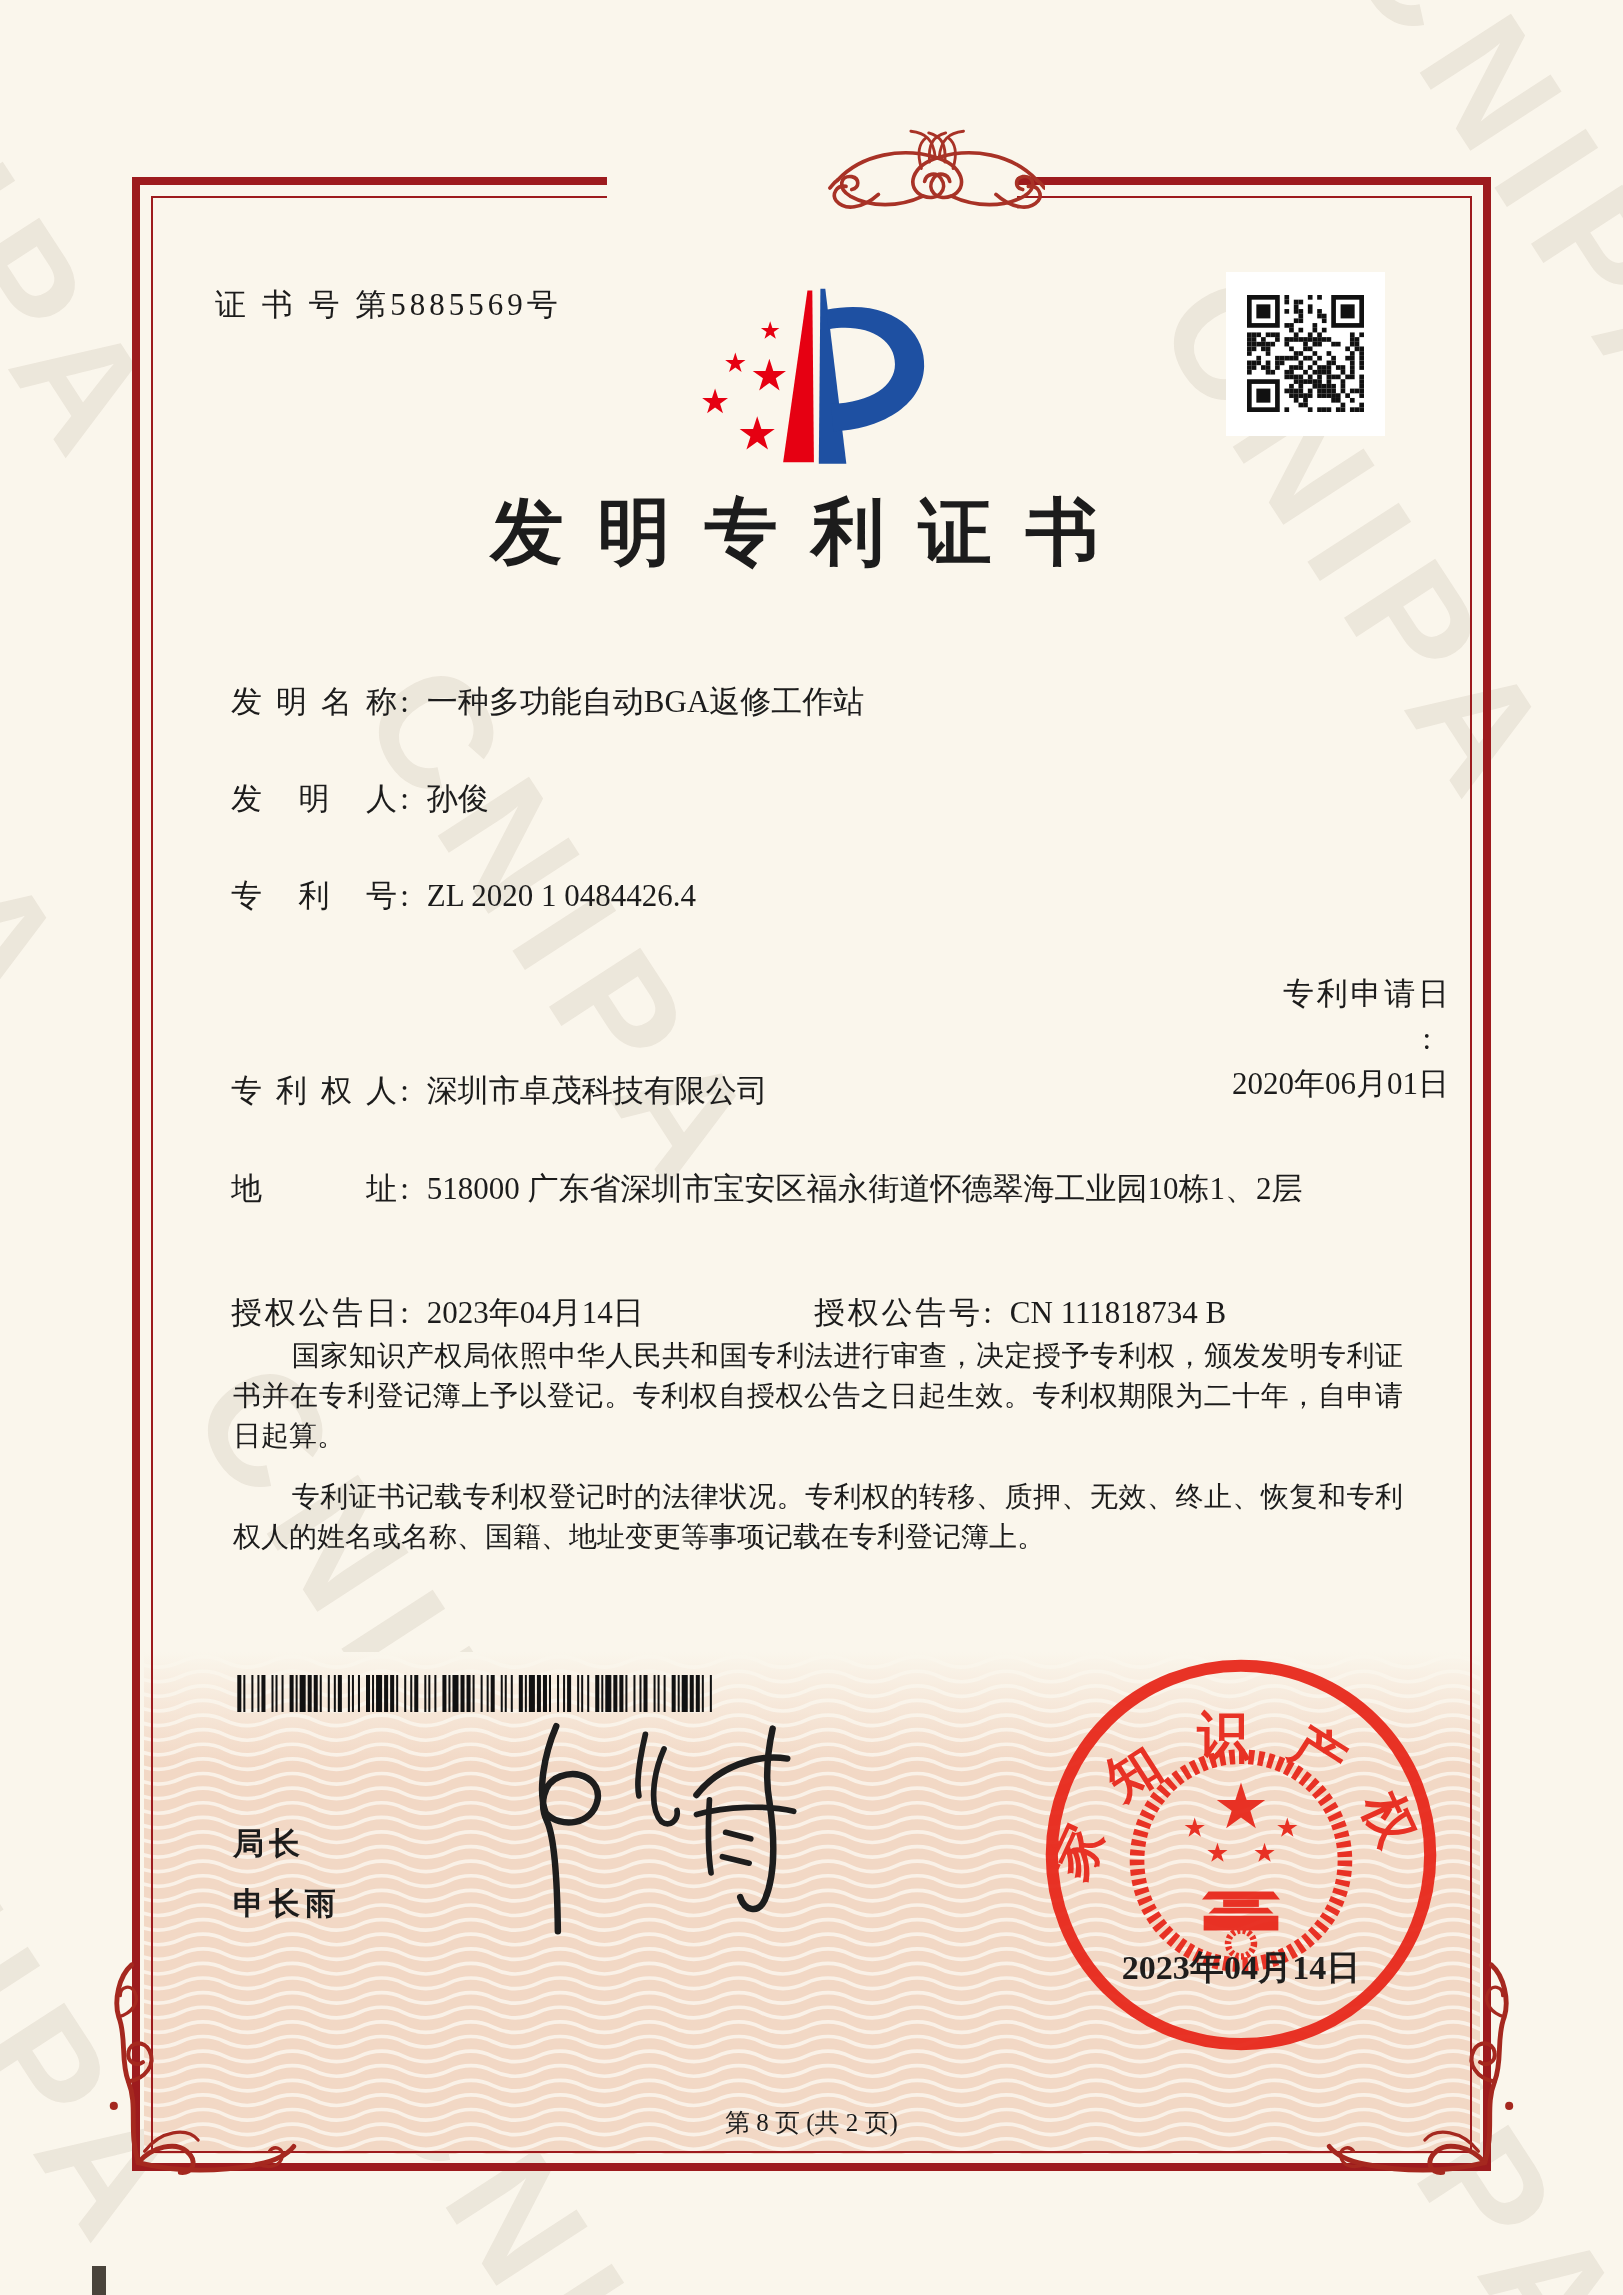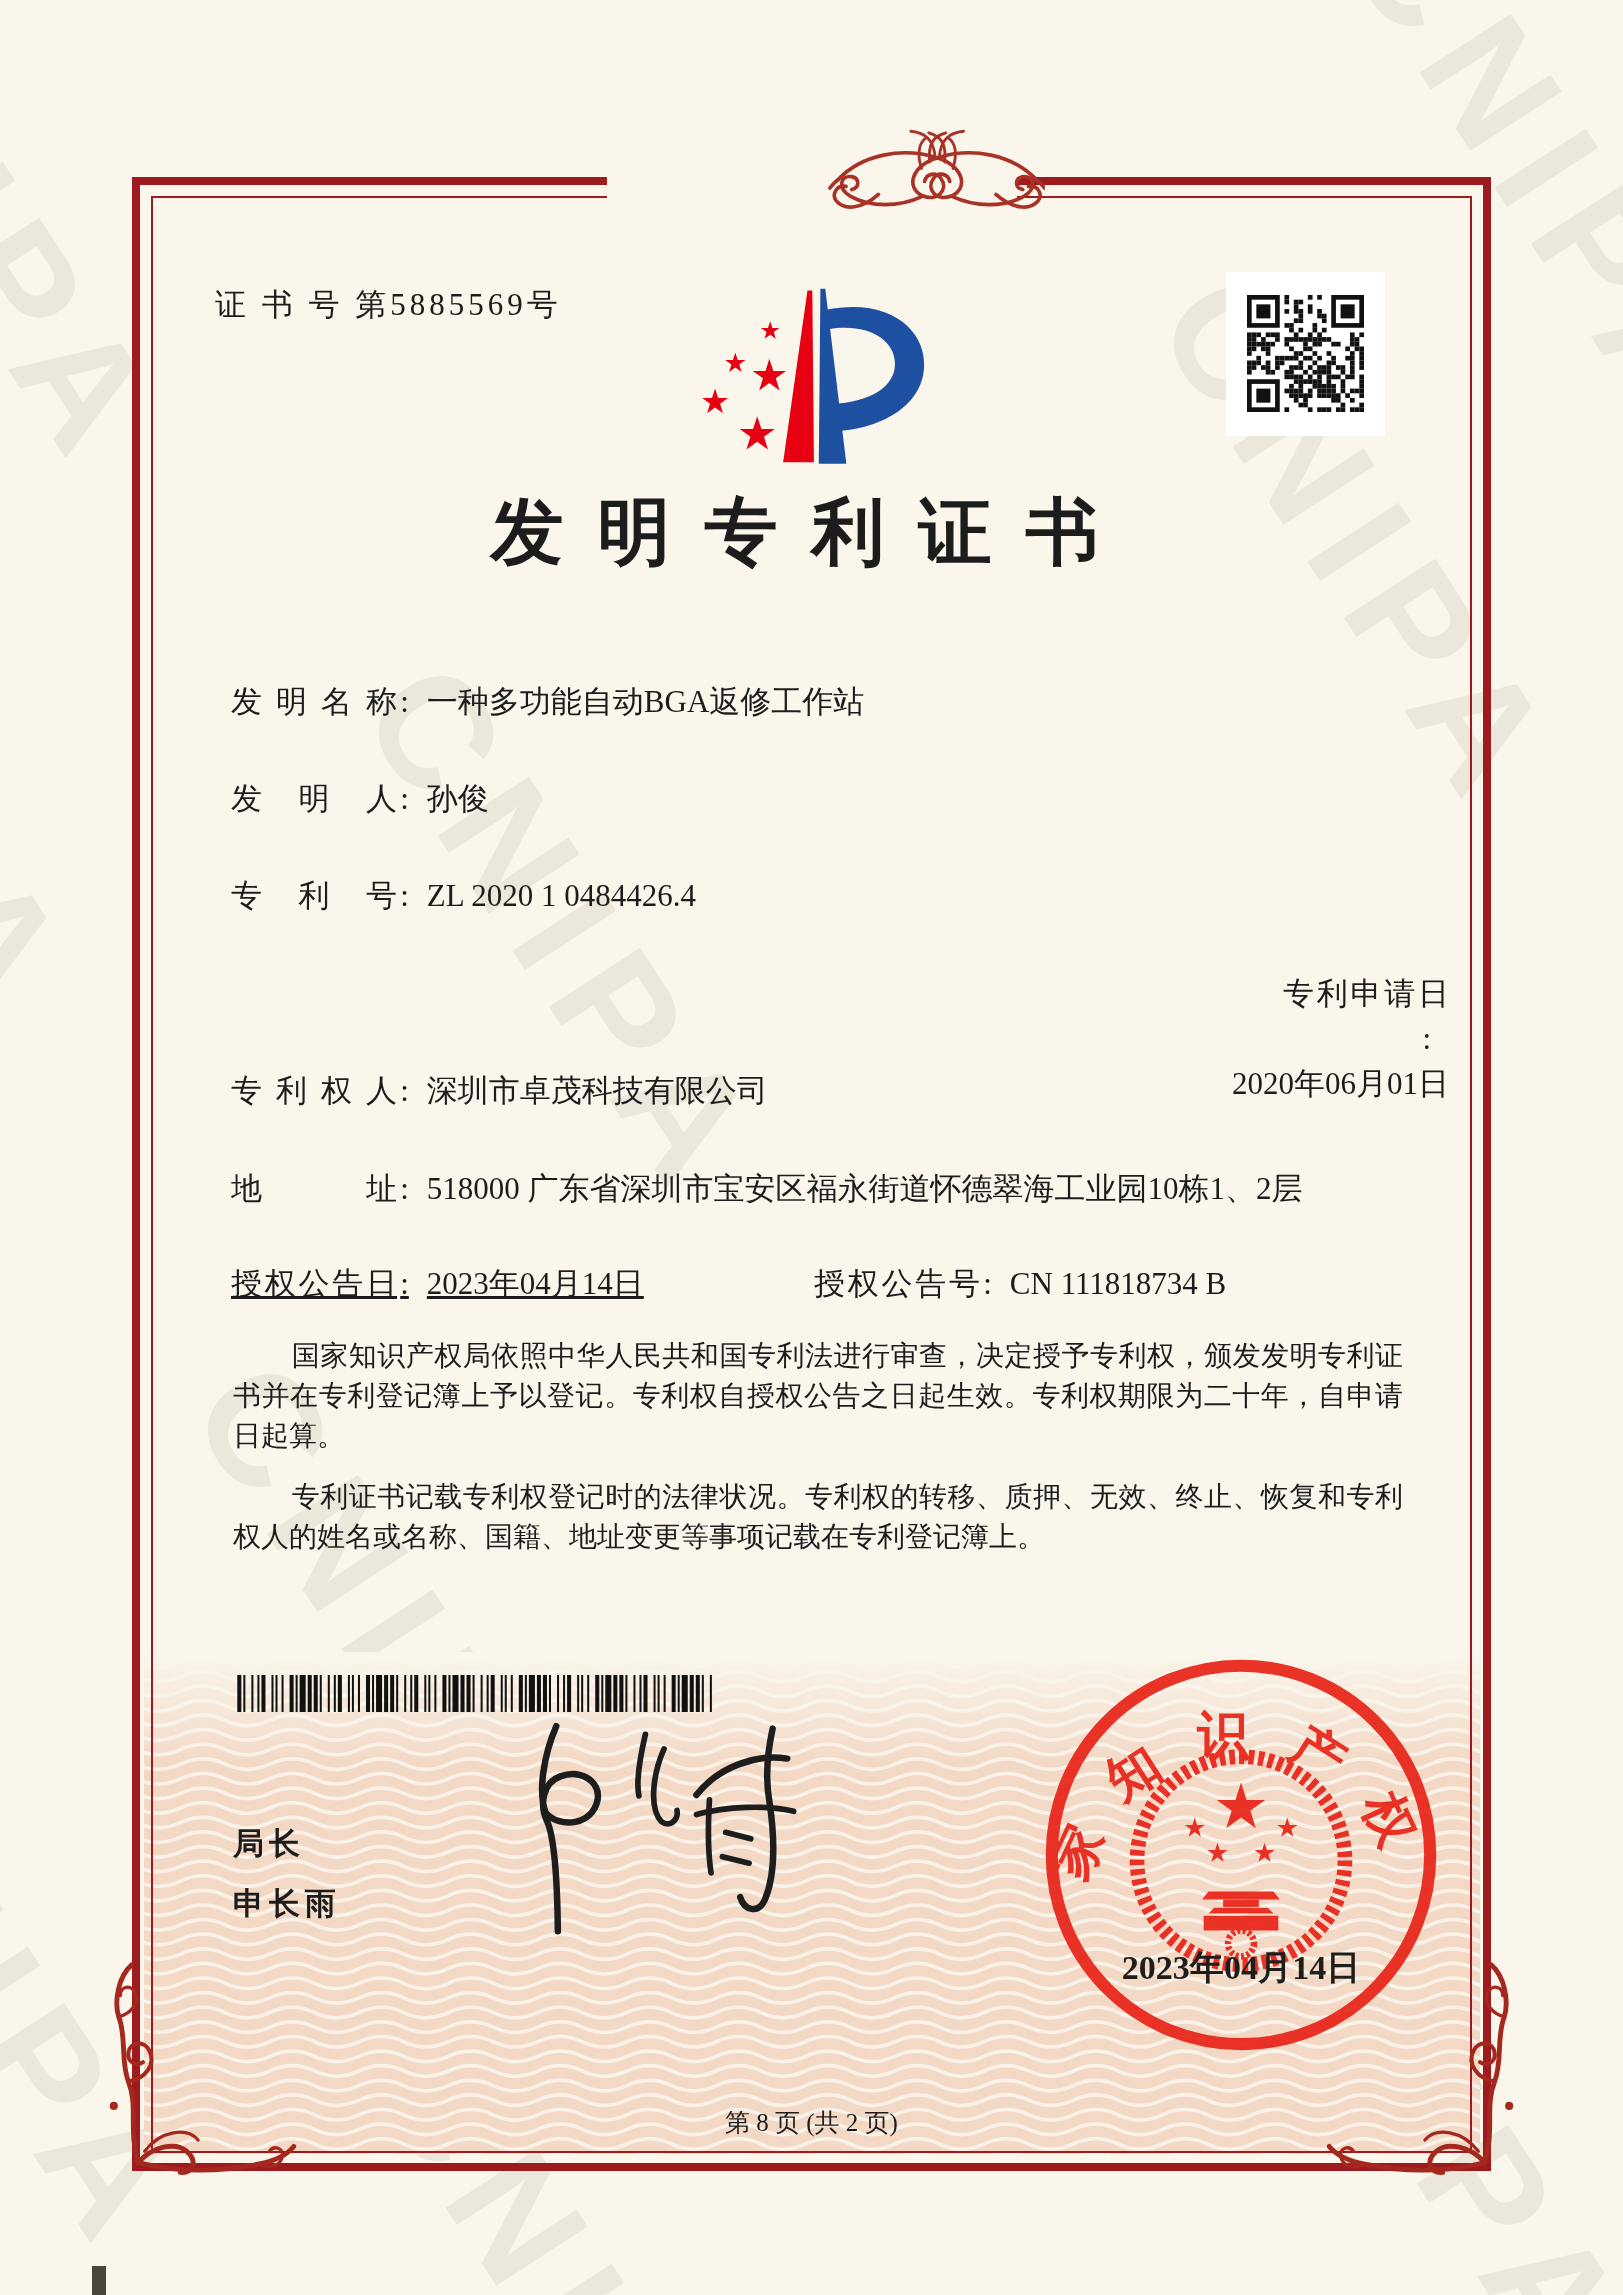--- a/index.html
+++ b/index.html
@@ -440,21 +440,21 @@
     <span class="flabel">专利权人</span>
       <span class="fcolon">:</span>
       <span class="fvalue">深圳市卓茂科技有限公司</span>
   </div>
   <div class="frow" style="top:1166px;">
     <span class="flabel">地址</span>
       <span class="fcolon">:</span>
       <span class="fvalue">518000 广东省深圳市宝安区福永街道怀德翠海工业园10栋1、2层</span>
   </div>
 
-  <div class="frow" style="top:1261px;text-decoration:underline;">
+  <div class="frow" style="top:1290px;">
     <span class="flabel">授权公告日</span>
       <span class="fcolon">:</span>
       <span class="fvalue">2023年04月14日</span>
     <span class="grant2">
       <span class="flabel">授权公告号</span>
         <span class="fcolon">:</span>
         <span class="fvalue">CN 111818734 B</span>
     </span>
   </div>
 

